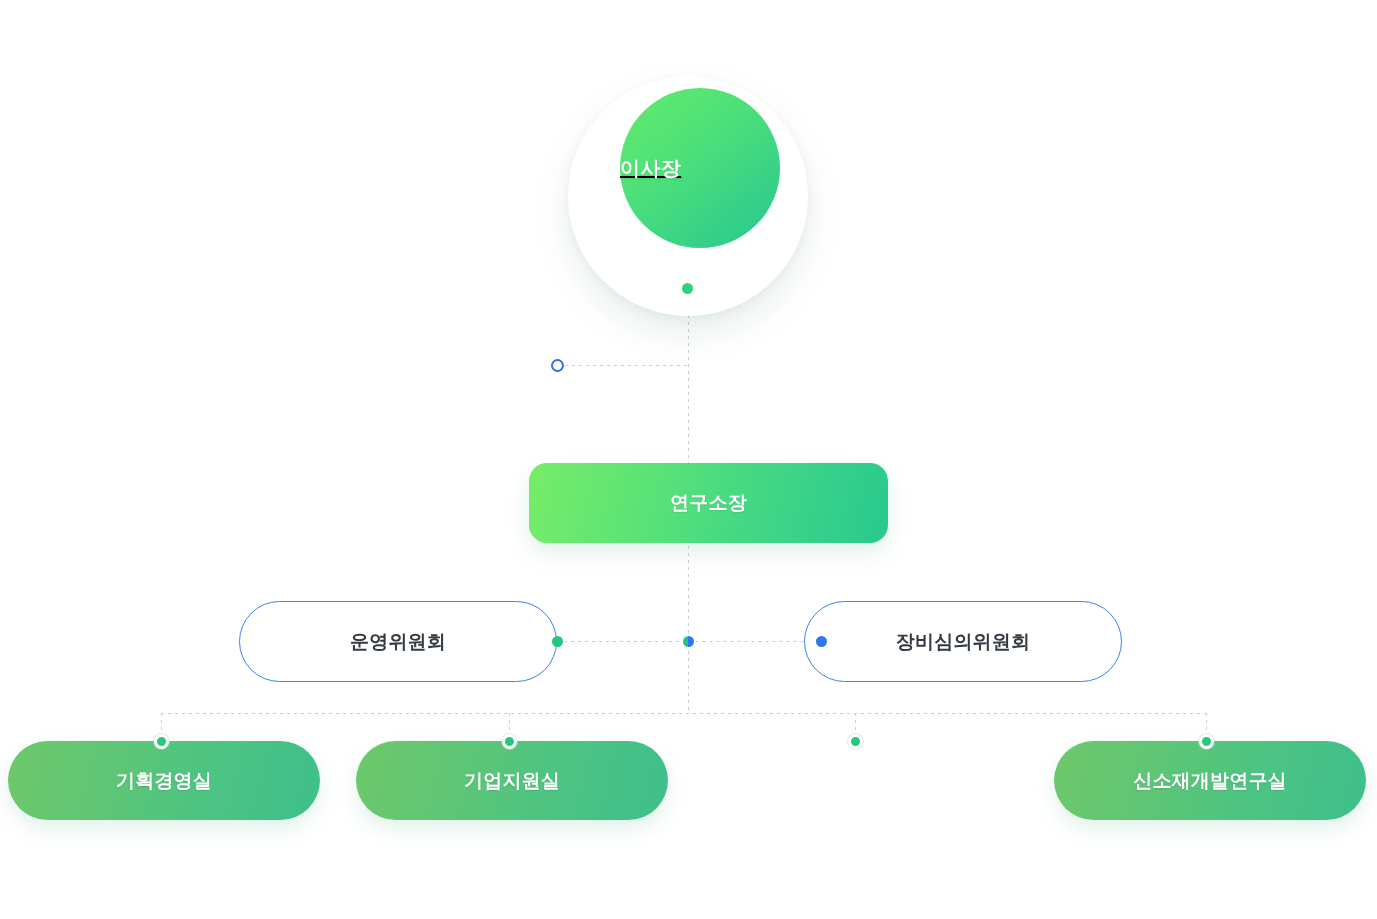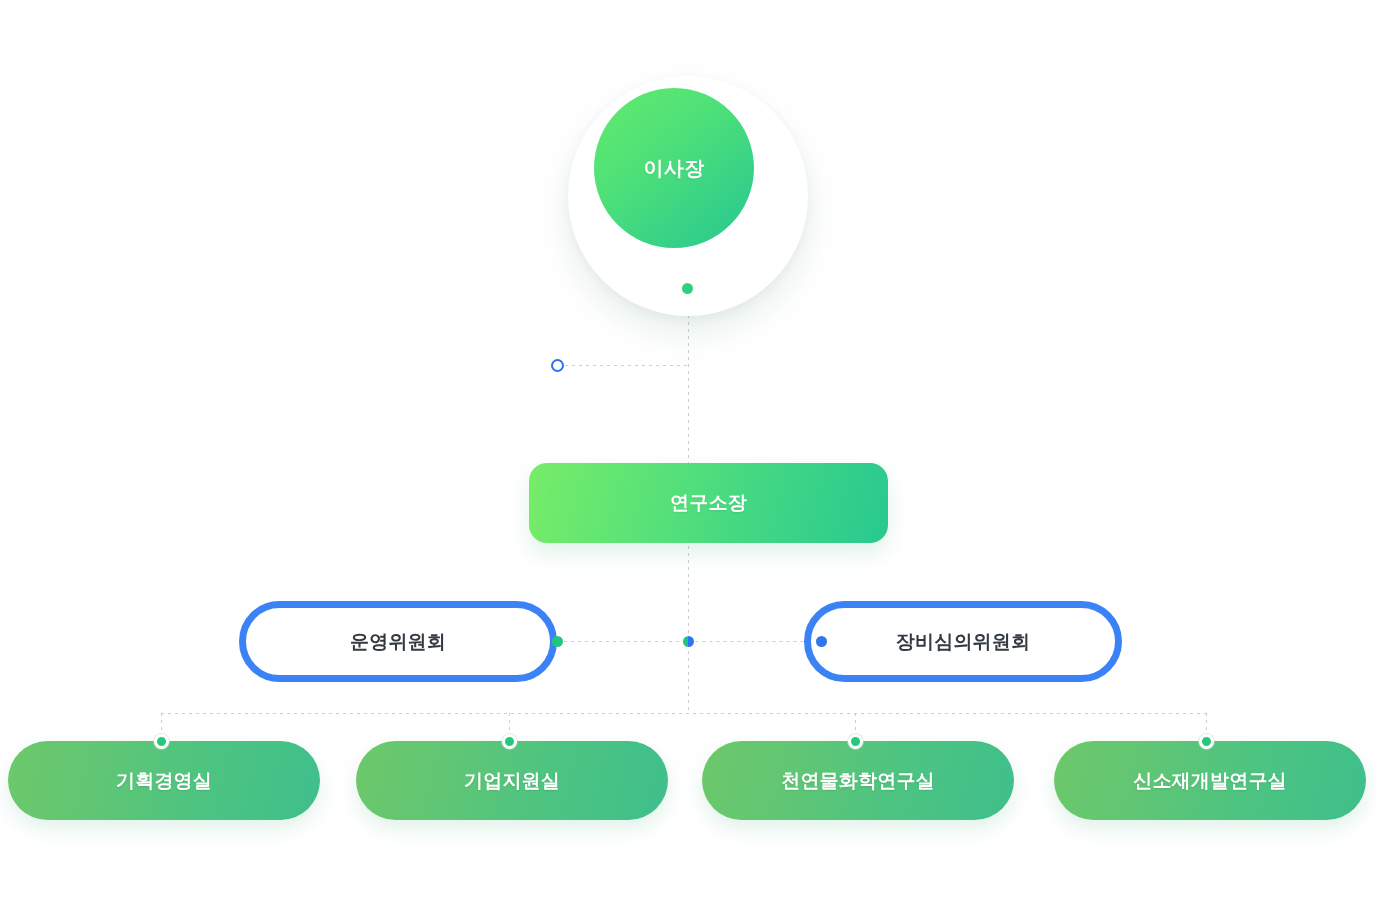--- a/index.html
+++ b/index.html
@@ -40,30 +40,31 @@
     width: 240px;
     height: 240px;
     border-radius: 50%;
     background: #ffffff;
     box-shadow: 0 16px 34px rgba(60, 120, 90, 0.13),
                 0 3px 10px rgba(60, 120, 90, 0.06);
     z-index: 2;
   }
   .chairman {
     position: absolute;
-    left: 594px;
+    left: 620px;
     top: 88px;
     width: 160px;
     height: 160px;
     border-radius: 50%;
     background: linear-gradient(140deg, #63ea6d 0%, #4fe178 38%, #34d089 78%, #28c98c 100%);
     display: flex;
     align-items: center;
-    justify-content: center;
+    justify-content: flex-start;
     z-index: 4;
+    text-decoration: underline;
   }
   .chairman .label {
     color: #ffffff;
     font-size: 20px;
     font-weight: 700;
     letter-spacing: 0.4px;
     text-shadow: 0 1px 2px rgba(0,0,0,0.08);
   }
 
   
@@ -105,21 +106,21 @@
   }
   .node-director .label { color: #ffffff; text-shadow: 0 1px 2px rgba(0,0,0,0.08); }
 
   
   .node-committee {
     top: 601px;
     width: 318px;
     height: 81px;
     border-radius: 41px;
     background: #ffffff;
-    border: 7px solid #3b82f6;
+    border: 1px solid #3b82f6;
   }
   .node-committee.left  { left: 239px; }
   .node-committee.right { left: 804px; }
   .node-committee .label { color: #333a42; }
 
   
   .node-dept {
     top: 741px;
     width: 312px;
     height: 79px;
@@ -225,23 +226,20 @@
   <div class="node node-dept d0">
     <span class="label">기획경영실</span>
   </div>
   <div class="dot dot-ring-green" style="left:154px; top:734px;"></div>
 
   <div class="node node-dept d1">
     <span class="label">기업지원실</span>
   </div>
   <div class="dot dot-ring-green" style="left:502px; top:734px;"></div>
 
-  <div class="node node-dept d2">
-    <span class="label">천연물화학연구실</span>
-  </div>
   <div class="dot dot-ring-green" style="left:848px; top:734px;"></div>
 
   <div class="node node-dept d3">
     <span class="label">신소재개발연구실</span>
   </div>
   <div class="dot dot-ring-green" style="left:1199px; top:734px;"></div>
 
 </div>
 
 </body></html>

